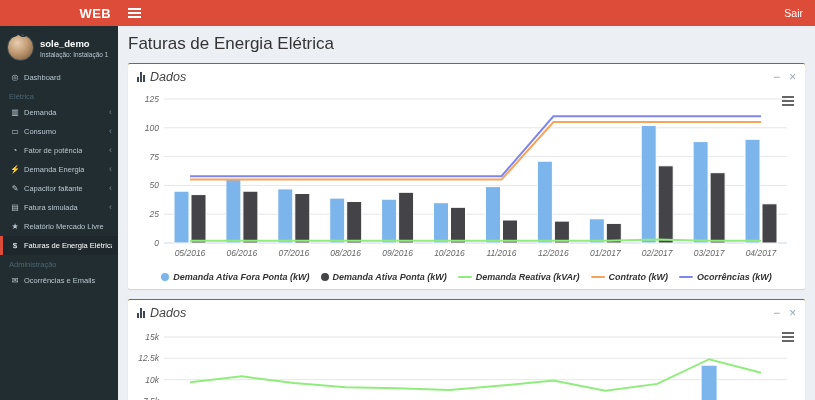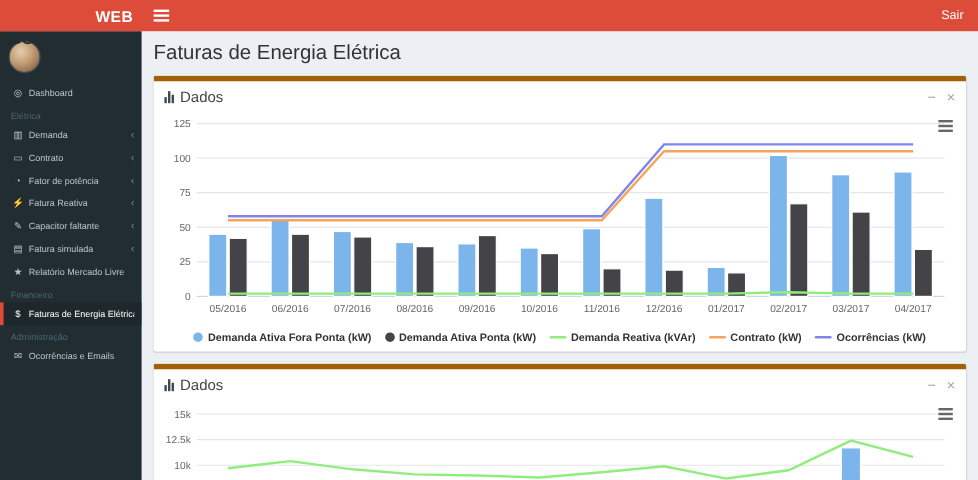--- a/index.html
+++ b/index.html
@@ -24,21 +24,21 @@
   .menu-header{color:#4b646f;font-size:7.5px;padding:5px 9px 2px;}
   .menu-item{display:flex;align-items:center;gap:4px;padding:5px 6px 5px 7px;color:#b8c7ce;font-size:7.5px;border-left:3px solid transparent;cursor:pointer;white-space:nowrap;}
   .menu-item .mi-label{overflow:hidden;}
   .menu-item.active{background:#1e282c;color:#fff;border-left-color:#dd4b39;}
   .mi-icon{width:10px;flex:0 0 auto;text-align:center;font-size:8px;}
   .mi-chevron{margin-left:auto;color:#718691;font-size:9px;line-height:1;}
 
   .content{position:absolute;left:118px;top:26px;width:697px;height:374px;padding:6px 10px 0;overflow:hidden;}
   .page-title{font-size:17px;font-weight:400;color:#333;margin:2px 0 9px;}
 
-  .box{background:#fff;border-top:5px solid #a16207;border-radius:2px;box-shadow:0 1px 1px rgba(0,0,0,.12);margin-bottom:10px;}
+  .box{background:#fff;border-top:1px solid #a16207;border-radius:2px;box-shadow:0 1px 1px rgba(0,0,0,.12);margin-bottom:10px;font-style:italic;}
   .box-header{display:flex;align-items:center;padding:6px 9px 5px;}
   .bchart-icon{display:inline-flex;align-items:flex-end;gap:1px;height:10px;margin-right:5px;}
   .bchart-icon i{display:block;width:2px;background:#3c4858;}
   .bchart-icon i:nth-child(1){height:5px;}
   .bchart-icon i:nth-child(2){height:10px;}
   .bchart-icon i:nth-child(3){height:7px;}
   .box-title{font-size:12.5px;color:#444;}
   .box-tools{margin-left:auto;display:flex;gap:9px;}
   .tool-btn{color:#9aa7b4;font-size:12px;line-height:1;cursor:pointer;}
   .box-body{position:relative;padding:4px 6px 5px;}
@@ -65,62 +65,65 @@
       <i></i>
       <i></i>
     </div>
   <div class="tb-spacer"></div>
   <div class="logout">Sair</div>
 </div>
 
 <div class="sidebar">
   <div class="user-panel">
     <div class="avatar"></div>
+    <div>
+      <div class="user-name">sole_demo</div>
+      <div class="user-sub">Instalação: Instalação 1</div>
+    </div>
   </div>
   <ul class="menu" id="menu">
       <li class="menu-item">
         <span class="mi-icon">◎</span>
         <span class="mi-label">Dashboard</span>
       </li>
       <li class="menu-header">Elétrica</li>
       <li class="menu-item">
         <span class="mi-icon">▥</span>
         <span class="mi-label">Demanda</span>
         <span class="mi-chevron">‹</span>
       </li>
       <li class="menu-item">
         <span class="mi-icon">▭</span>
-        <span class="mi-label">Contrato</span>
+        <span class="mi-label">Consumo</span>
         <span class="mi-chevron">‹</span>
       </li>
       <li class="menu-item">
         <span class="mi-icon">◔</span>
         <span class="mi-label">Fator de potência</span>
         <span class="mi-chevron">‹</span>
       </li>
       <li class="menu-item">
         <span class="mi-icon">⚡</span>
-        <span class="mi-label">Fatura Reativa</span>
+        <span class="mi-label">Demanda Energia</span>
         <span class="mi-chevron">‹</span>
       </li>
       <li class="menu-item">
         <span class="mi-icon">✎</span>
         <span class="mi-label">Capacitor faltante</span>
         <span class="mi-chevron">‹</span>
       </li>
       <li class="menu-item">
         <span class="mi-icon">▤</span>
         <span class="mi-label">Fatura simulada</span>
         <span class="mi-chevron">‹</span>
       </li>
       <li class="menu-item">
         <span class="mi-icon">★</span>
         <span class="mi-label">Relatório Mercado Livre</span>
       </li>
-      <li class="menu-header">Financeiro</li>
       <li class="menu-item active">
         <span class="mi-icon">$</span>
         <span class="mi-label">Faturas de Energia Elétrica</span>
       </li>
       <li class="menu-header">Administração</li>
       <li class="menu-item">
         <span class="mi-icon">✉</span>
         <span class="mi-label">Ocorrências e Emails</span>
       </li>
     </ul>

